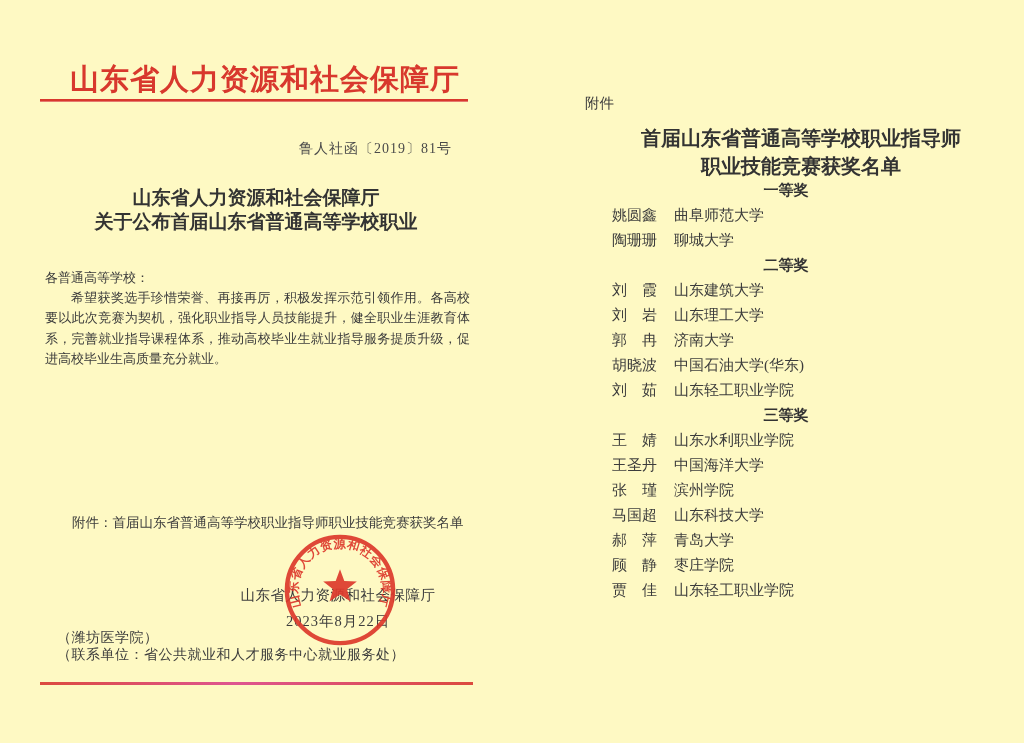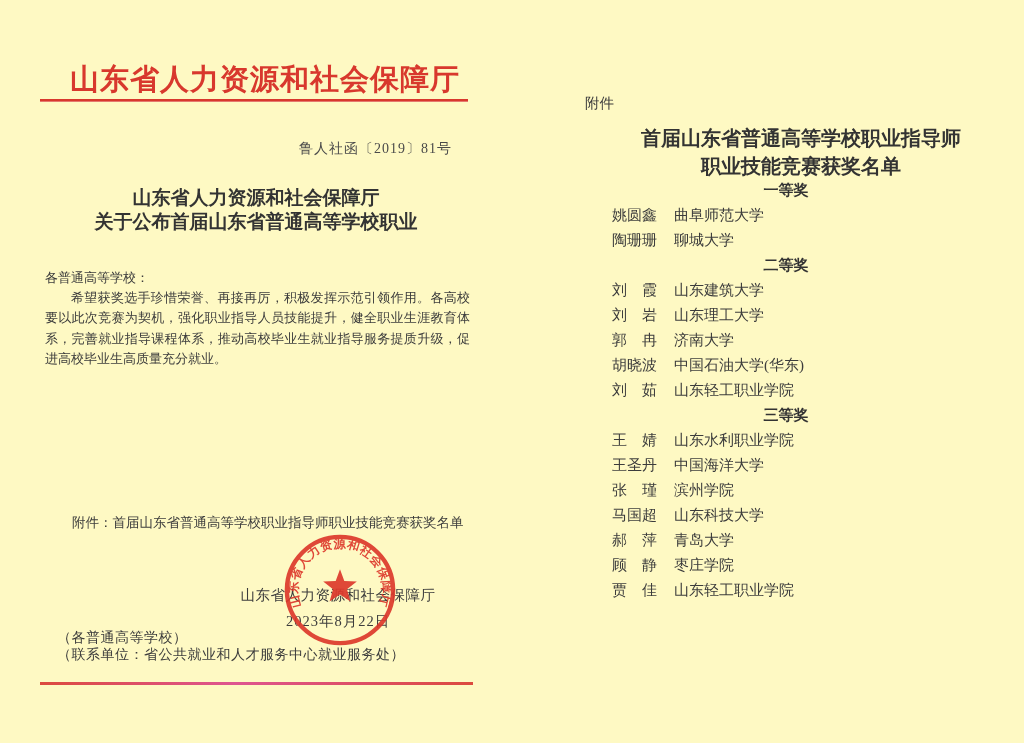--- a/index.html
+++ b/index.html
@@ -90,21 +90,21 @@
     <circle cx="60" cy="60" r="54" fill="none" stroke="#dd392c" stroke-width="4.5"></circle>
     <polygon fill="#dd392c" points="60,39 64.4,50.9 77.1,51.4 67.1,59.3 70.6,71.6 60,64.5 49.4,71.6 52.9,59.3 42.9,51.4 55.6,50.9"></polygon>
     <defs>
       <path id="sealTextArc" d="M 20 76 A 43.1 43.1 0 1 1 100 76" fill="none"></path>
     </defs>
     <text font-size="12.5" fill="#dd392c" font-weight="bold" letter-spacing="0.5" font-family="Liberation Serif, DejaVu Serif, serif">
       <textPath href="#sealTextArc" startOffset="50%" text-anchor="middle">山东省人力资源和社会保障厅</textPath>
     </text>
   </svg>
 
-  <div class="footnote n1">（各普通高等学校）</div>
+  <div class="footnote n1">（潍坊医学院）</div>
   <div class="footnote n2">（联系单位：省公共就业和人才服务中心就业服务处）</div>
   <div class="footer-rule"></div>
 
   <div class="attach-label">附件</div>
 
   <div class="r-title">
     <div>首届山东省普通高等学校职业指导师</div>
     <div>职业技能竞赛获奖名单</div>
   </div>
 

